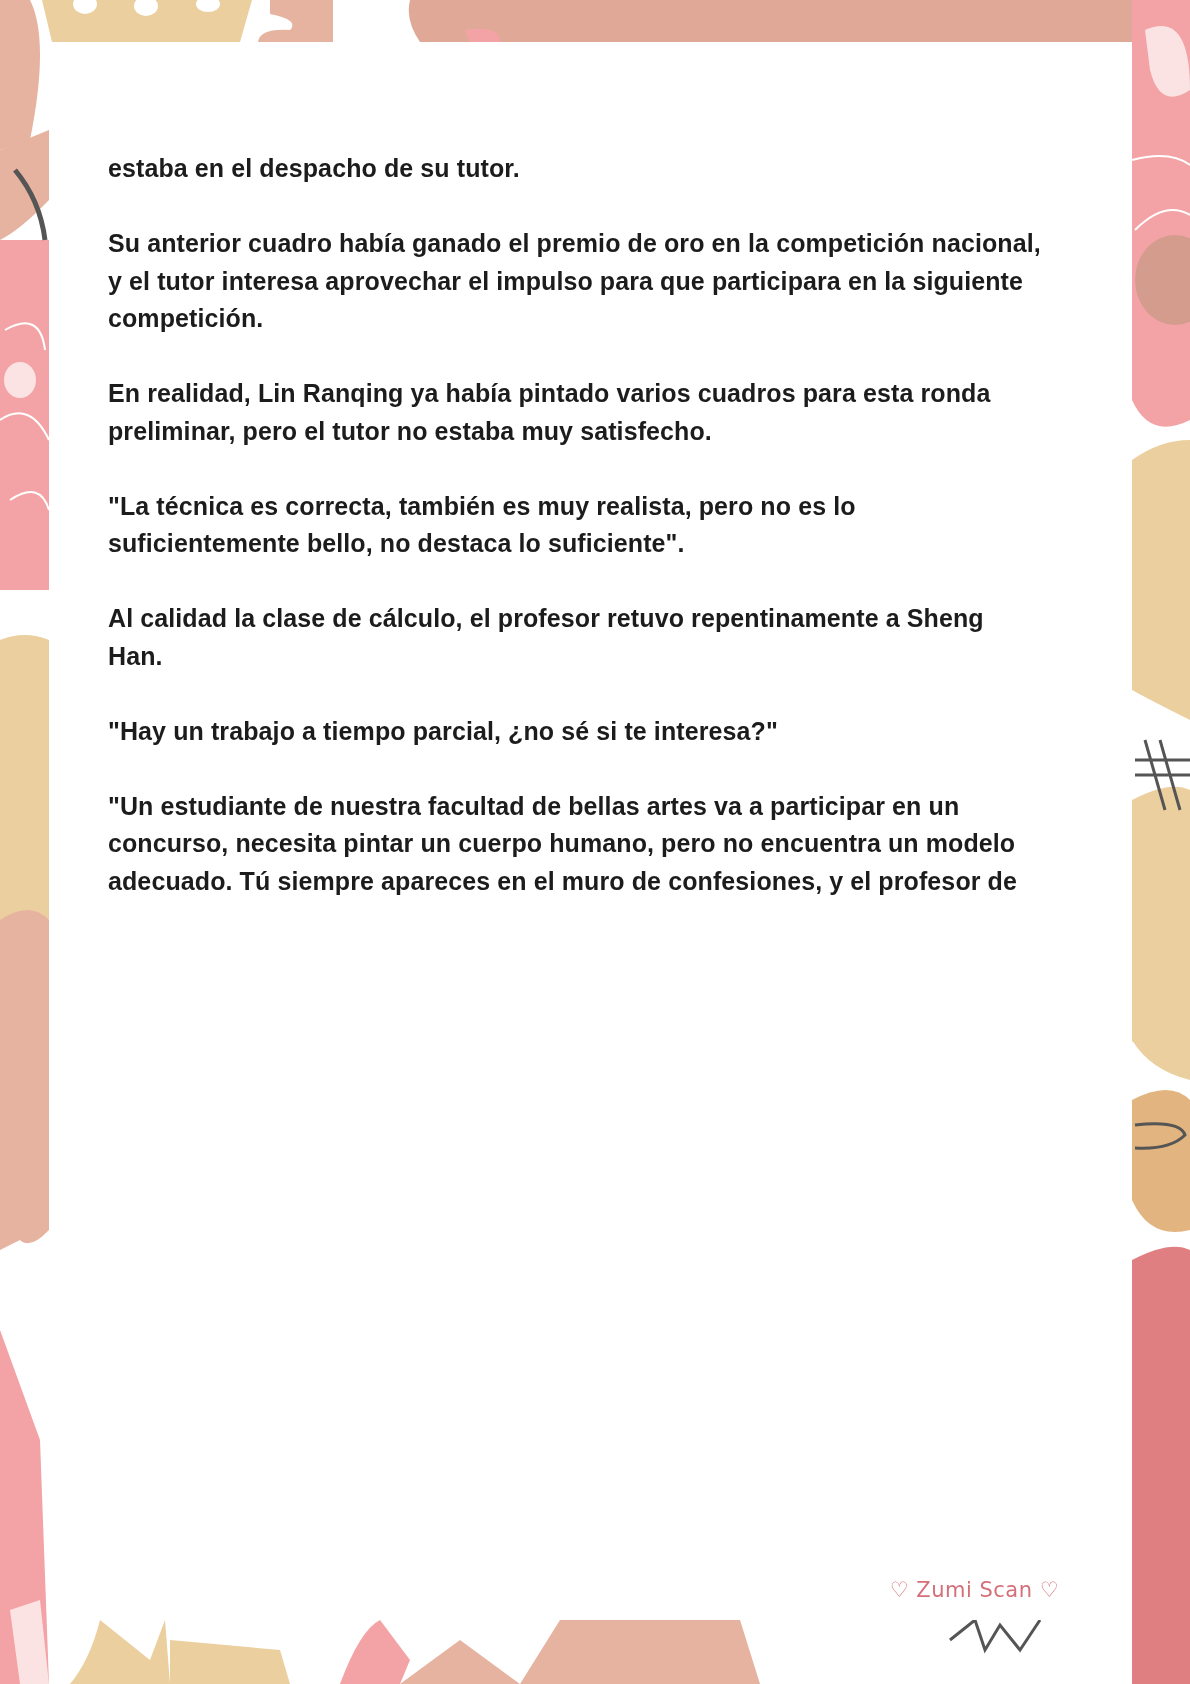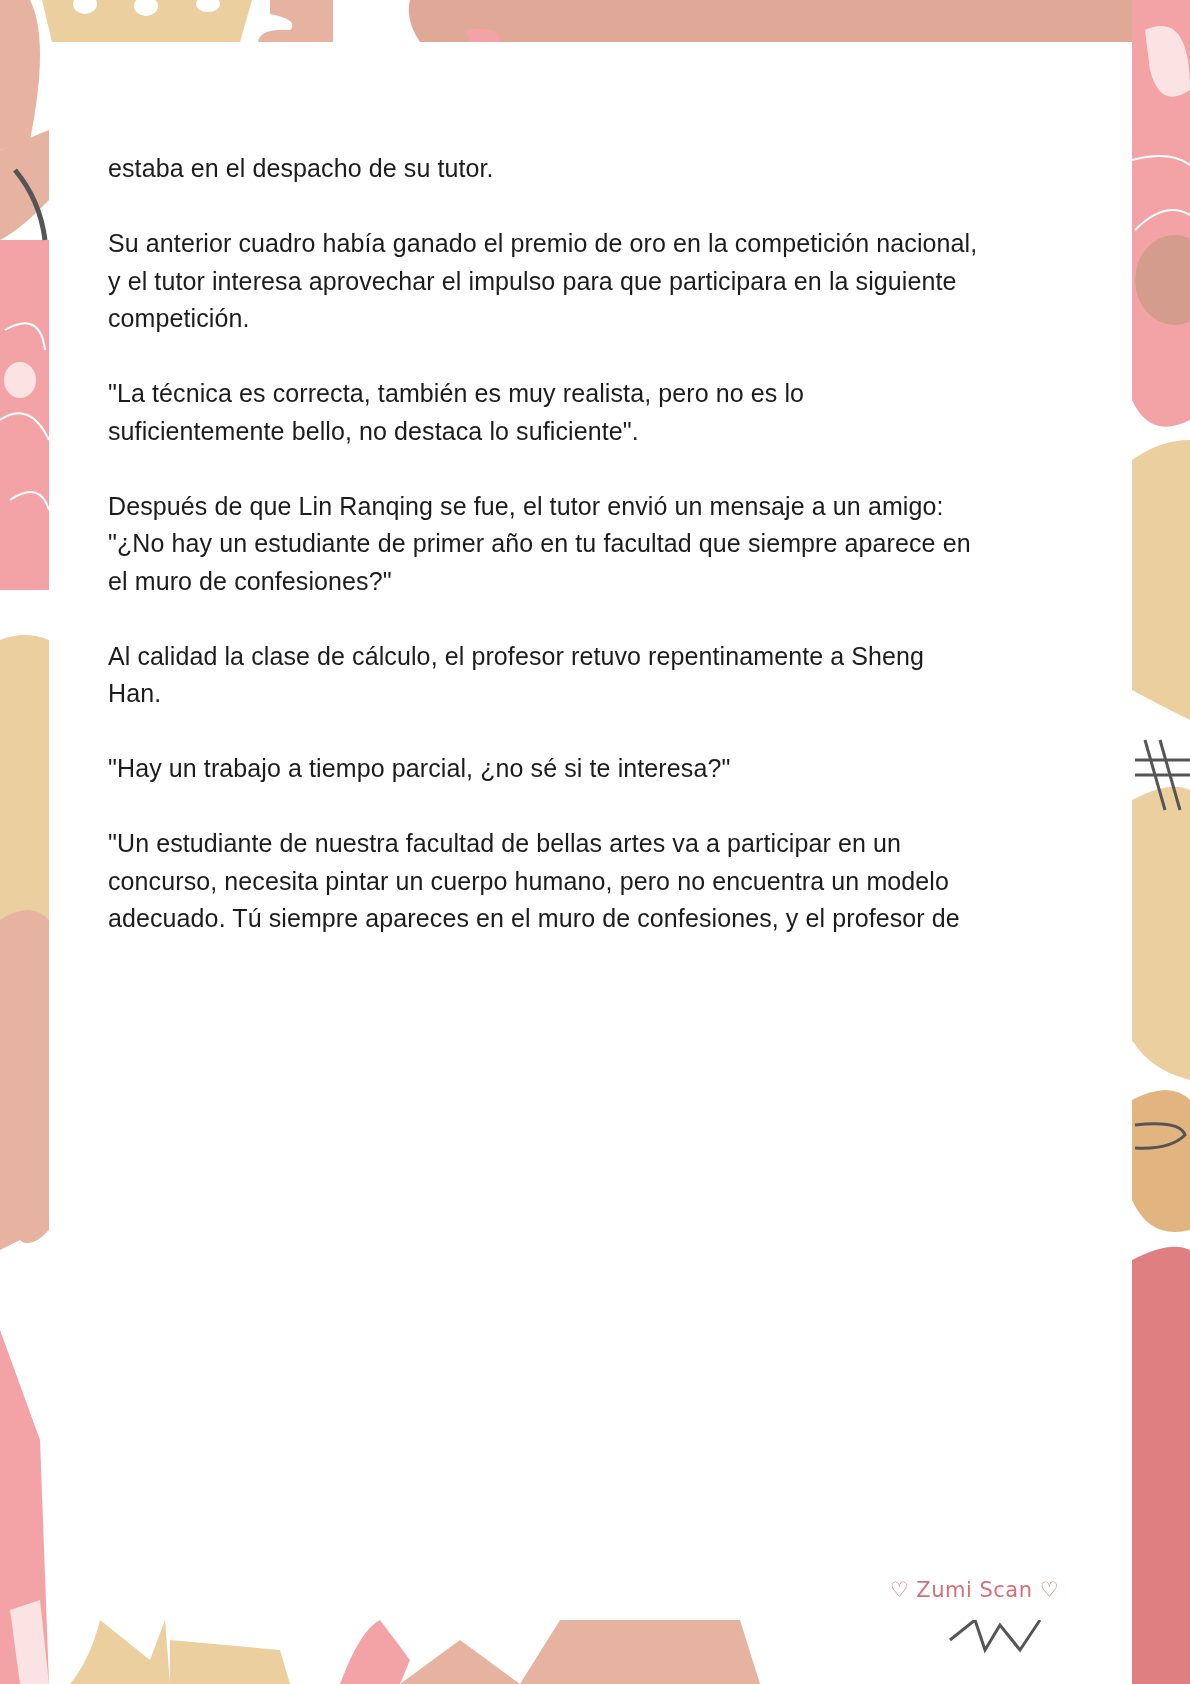--- a/index.html
+++ b/index.html
@@ -5,20 +5,21 @@
     html, body { margin: 0; padding: 0; }
     body {
       width: 1190px; height: 1684px; position: relative; overflow: hidden;
       background: #ffffff;
       font-family: "Liberation Sans", sans-serif;
     }
     .deco { position: absolute; }
     .page {
       position: absolute; left: 49px; top: 42px; width: 1083px; height: 1578px;
       background: #ffffff;
+      font-weight: bold;
     }
     .content {
       position: absolute; left: 59px; top: 108px; width: 1010px;
       font-size: 25px; line-height: 37.5px; color: #1c1c1c;
       letter-spacing: 0.1px;
     }
     .content p { margin: 0 0 37.5px 0; white-space: pre-line; }
     .watermark {
       position: absolute; right: 131px; top: 1578px;
       font-family: "DejaVu Sans", sans-serif; font-size: 21px; color: #d4707a;
@@ -68,25 +69,24 @@
   <path d="M560 1620 L740 1620 L760 1684 H520 Z" fill="#e6b3a0"></path>
   <path d="M950 1640 L975 1620 L985 1650 L1000 1625 L1020 1650 L1040 1620" stroke="#555" stroke-width="3" fill="none"></path>
 </svg>
 
 <div class="page">
   <div class="content">
     <p>estaba en el despacho de su tutor.</p>
     <p>Su anterior cuadro había ganado el premio de oro en la competición nacional,
 y el tutor interesa aprovechar el impulso para que participara en la siguiente
 competición.</p>
+    <p>En realidad, Lin Ranqing ya había pintado varios cuadros para esta ronda
+preliminar, pero el tutor no estaba muy satisfecho.</p>
     <p>"La técnica es correcta, también es muy realista, pero no es lo
 suficientemente bello, no destaca lo suficiente".</p>
-    <p>Después de que Lin Ranqing se fue, el tutor envió un mensaje a un amigo:
-"¿No hay un estudiante de primer año en tu facultad que siempre aparece en
-el muro de confesiones?"</p>
     <p>Al calidad la clase de cálculo, el profesor retuvo repentinamente a Sheng
 Han.</p>
     <p>"Hay un trabajo a tiempo parcial, ¿no sé si te interesa?"</p>
     <p>"Un estudiante de nuestra facultad de bellas artes va a participar en un
 concurso, necesita pintar un cuerpo humano, pero no encuentra un modelo
 adecuado. Tú siempre apareces en el muro de confesiones, y el profesor de</p>
   </div>
 </div>
 
 <div class="watermark">♡ Zumi Scan ♡</div>

